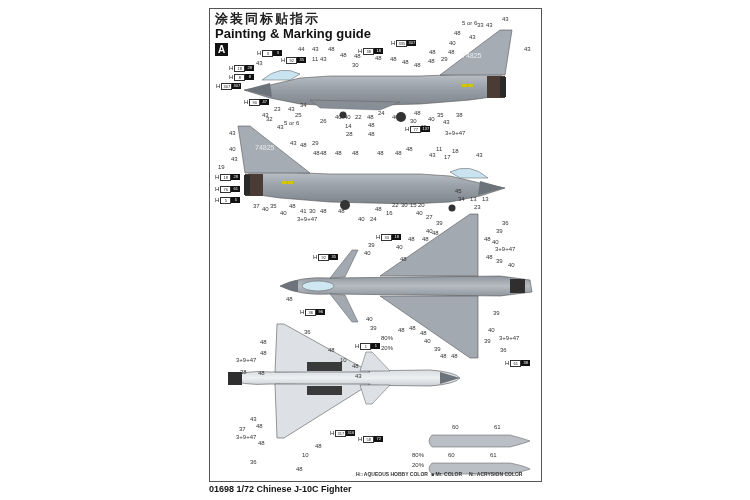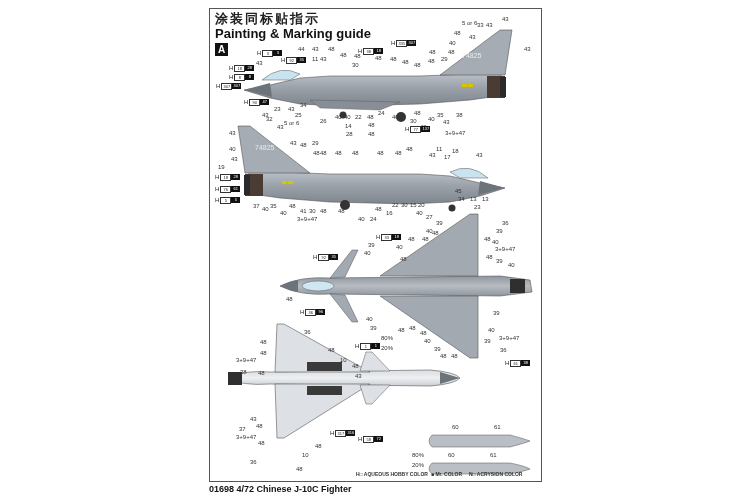--- a/index.html
+++ b/index.html
@@ -369,13 +369,13 @@
 
 <span class="num" style="left:452px;top:424px">60</span>
 <span class="num" style="left:494px;top:424px">61</span>
 <span class="num" style="left:448px;top:452px">60</span>
 <span class="num" style="left:490px;top:452px">61</span>
 
 <div class="legend" style="left:356px">H□ AQUEOUS HOBBY COLOR</div>
 <div class="legend" style="left:431px">■ Mr. COLOR</div>
 <div class="legend" style="left:469px">N□ ACRYSION COLOR</div>
 
-<div class="footer">01698 4/72 Chinese J-10C Fighter</div>
+<div class="footer">01698 1/72 Chinese J-10C Fighter</div>
 
 </body></html>

